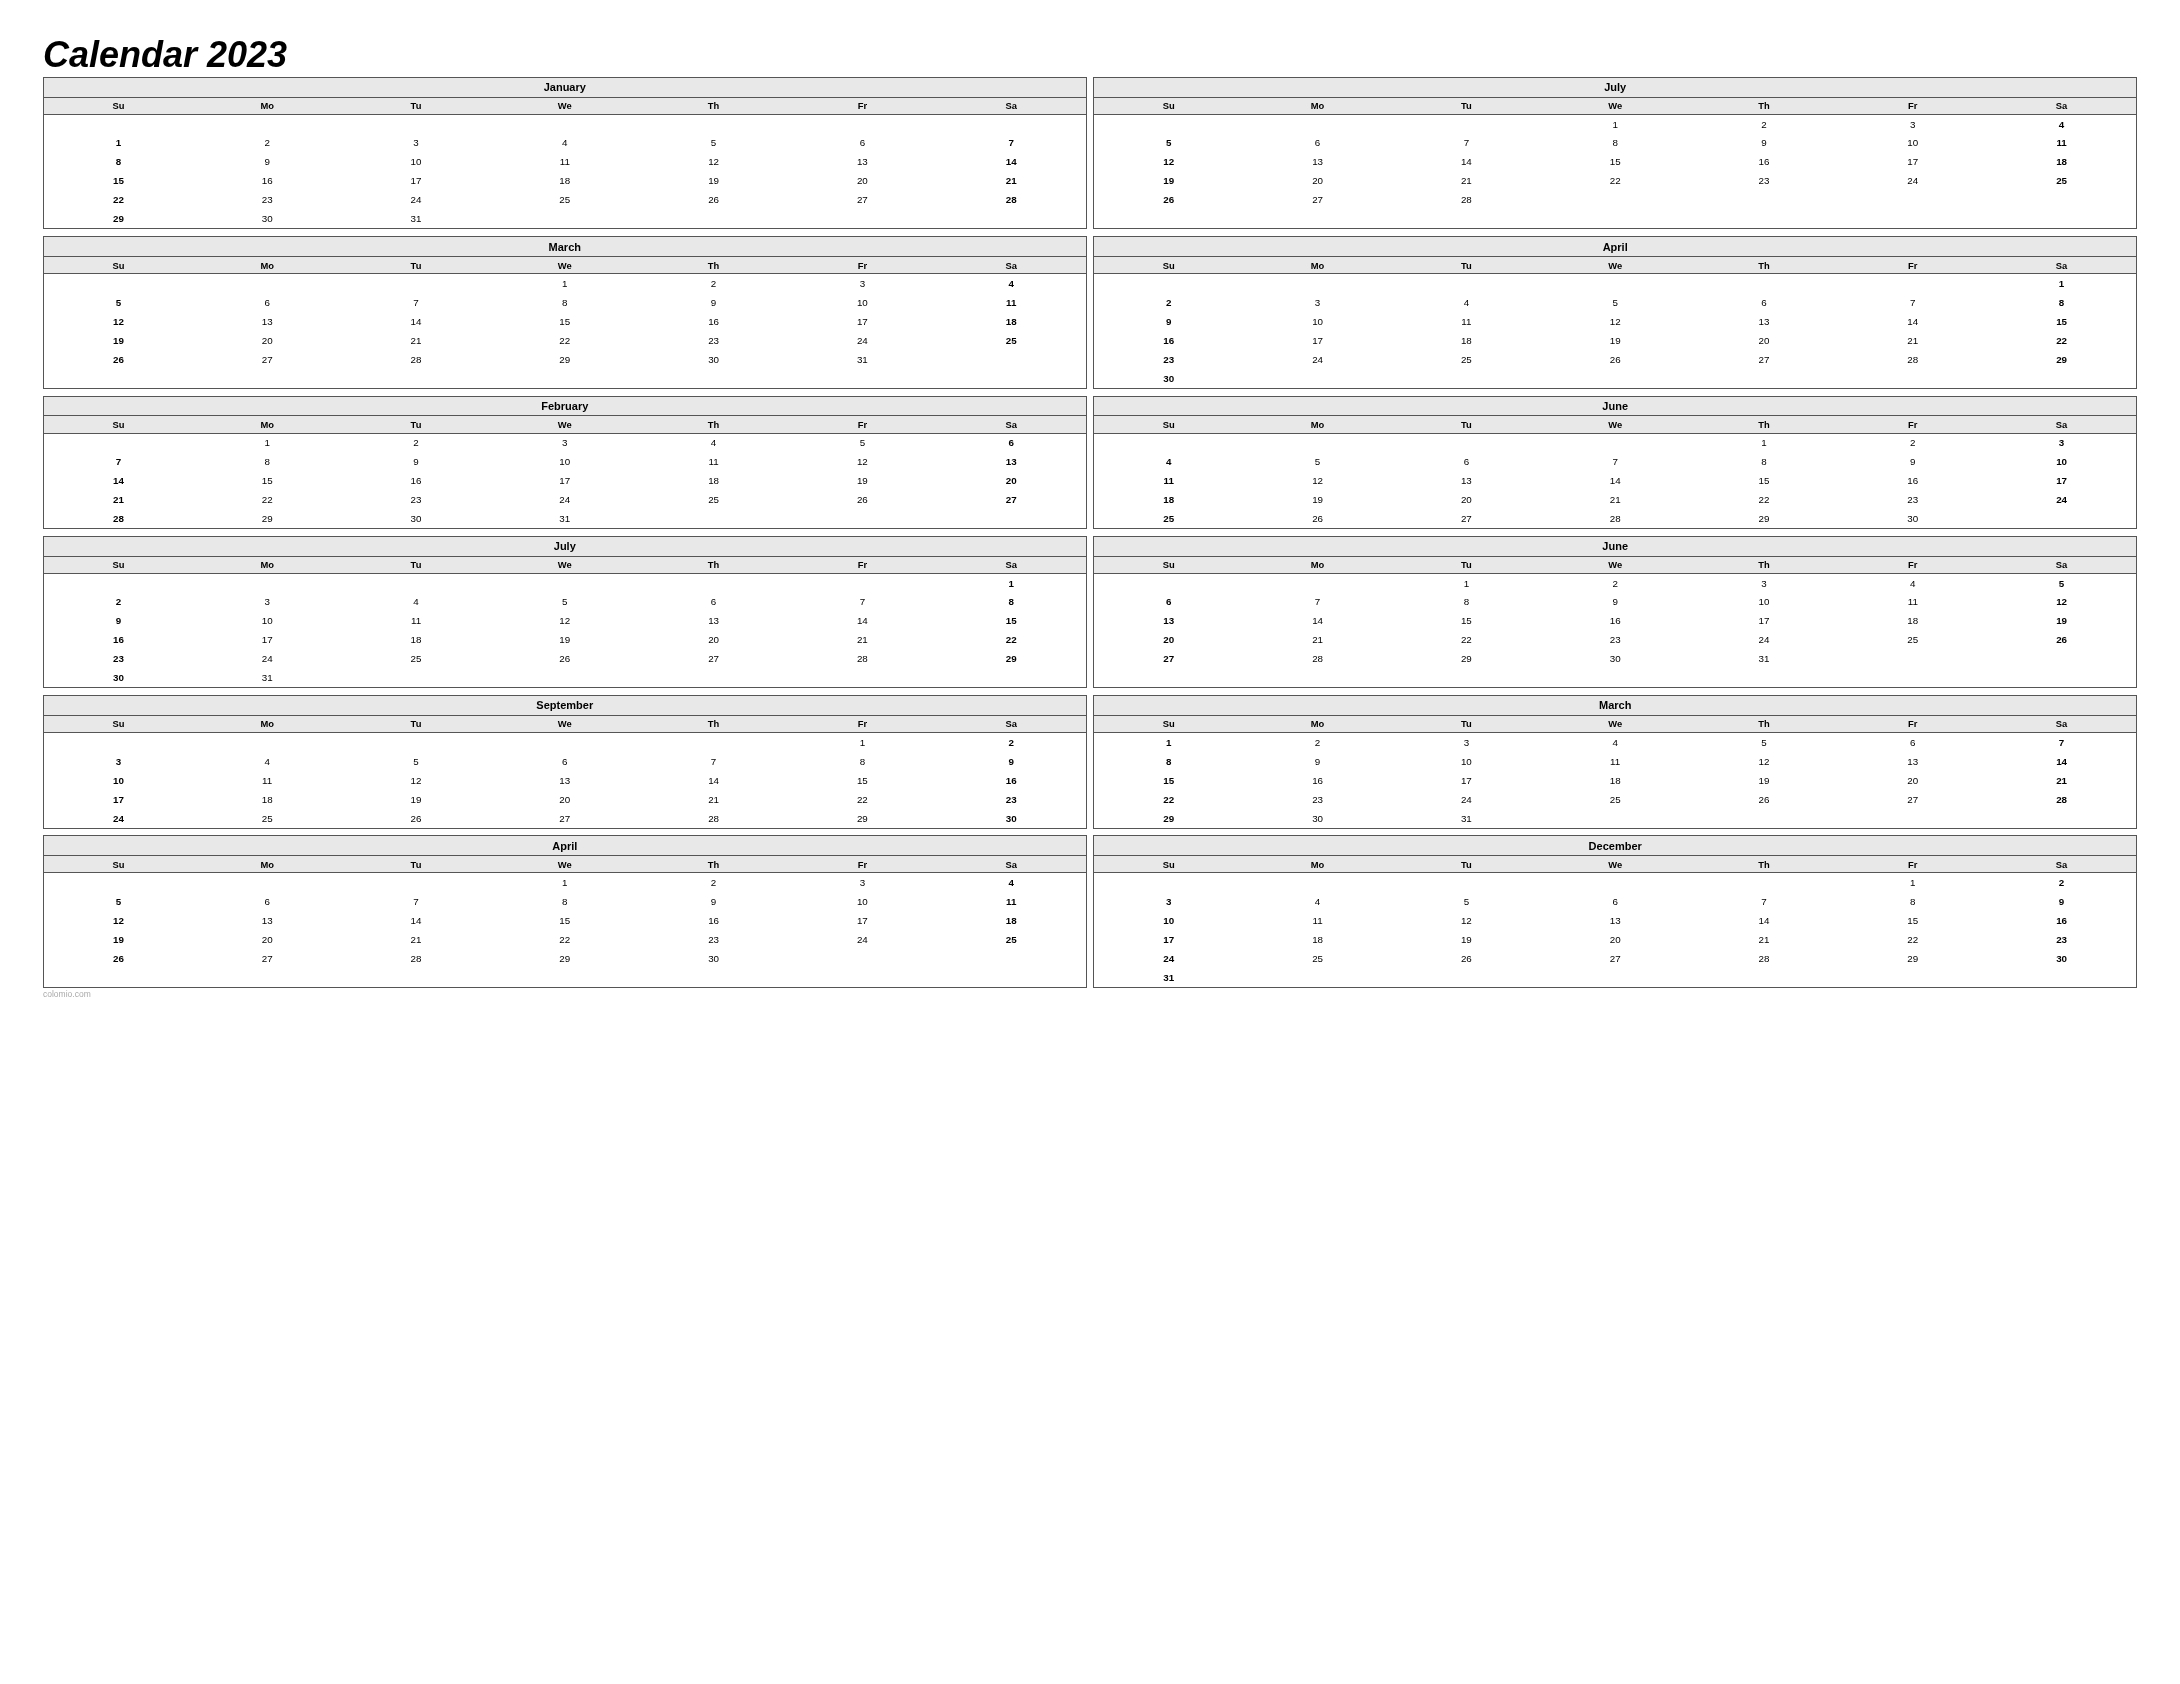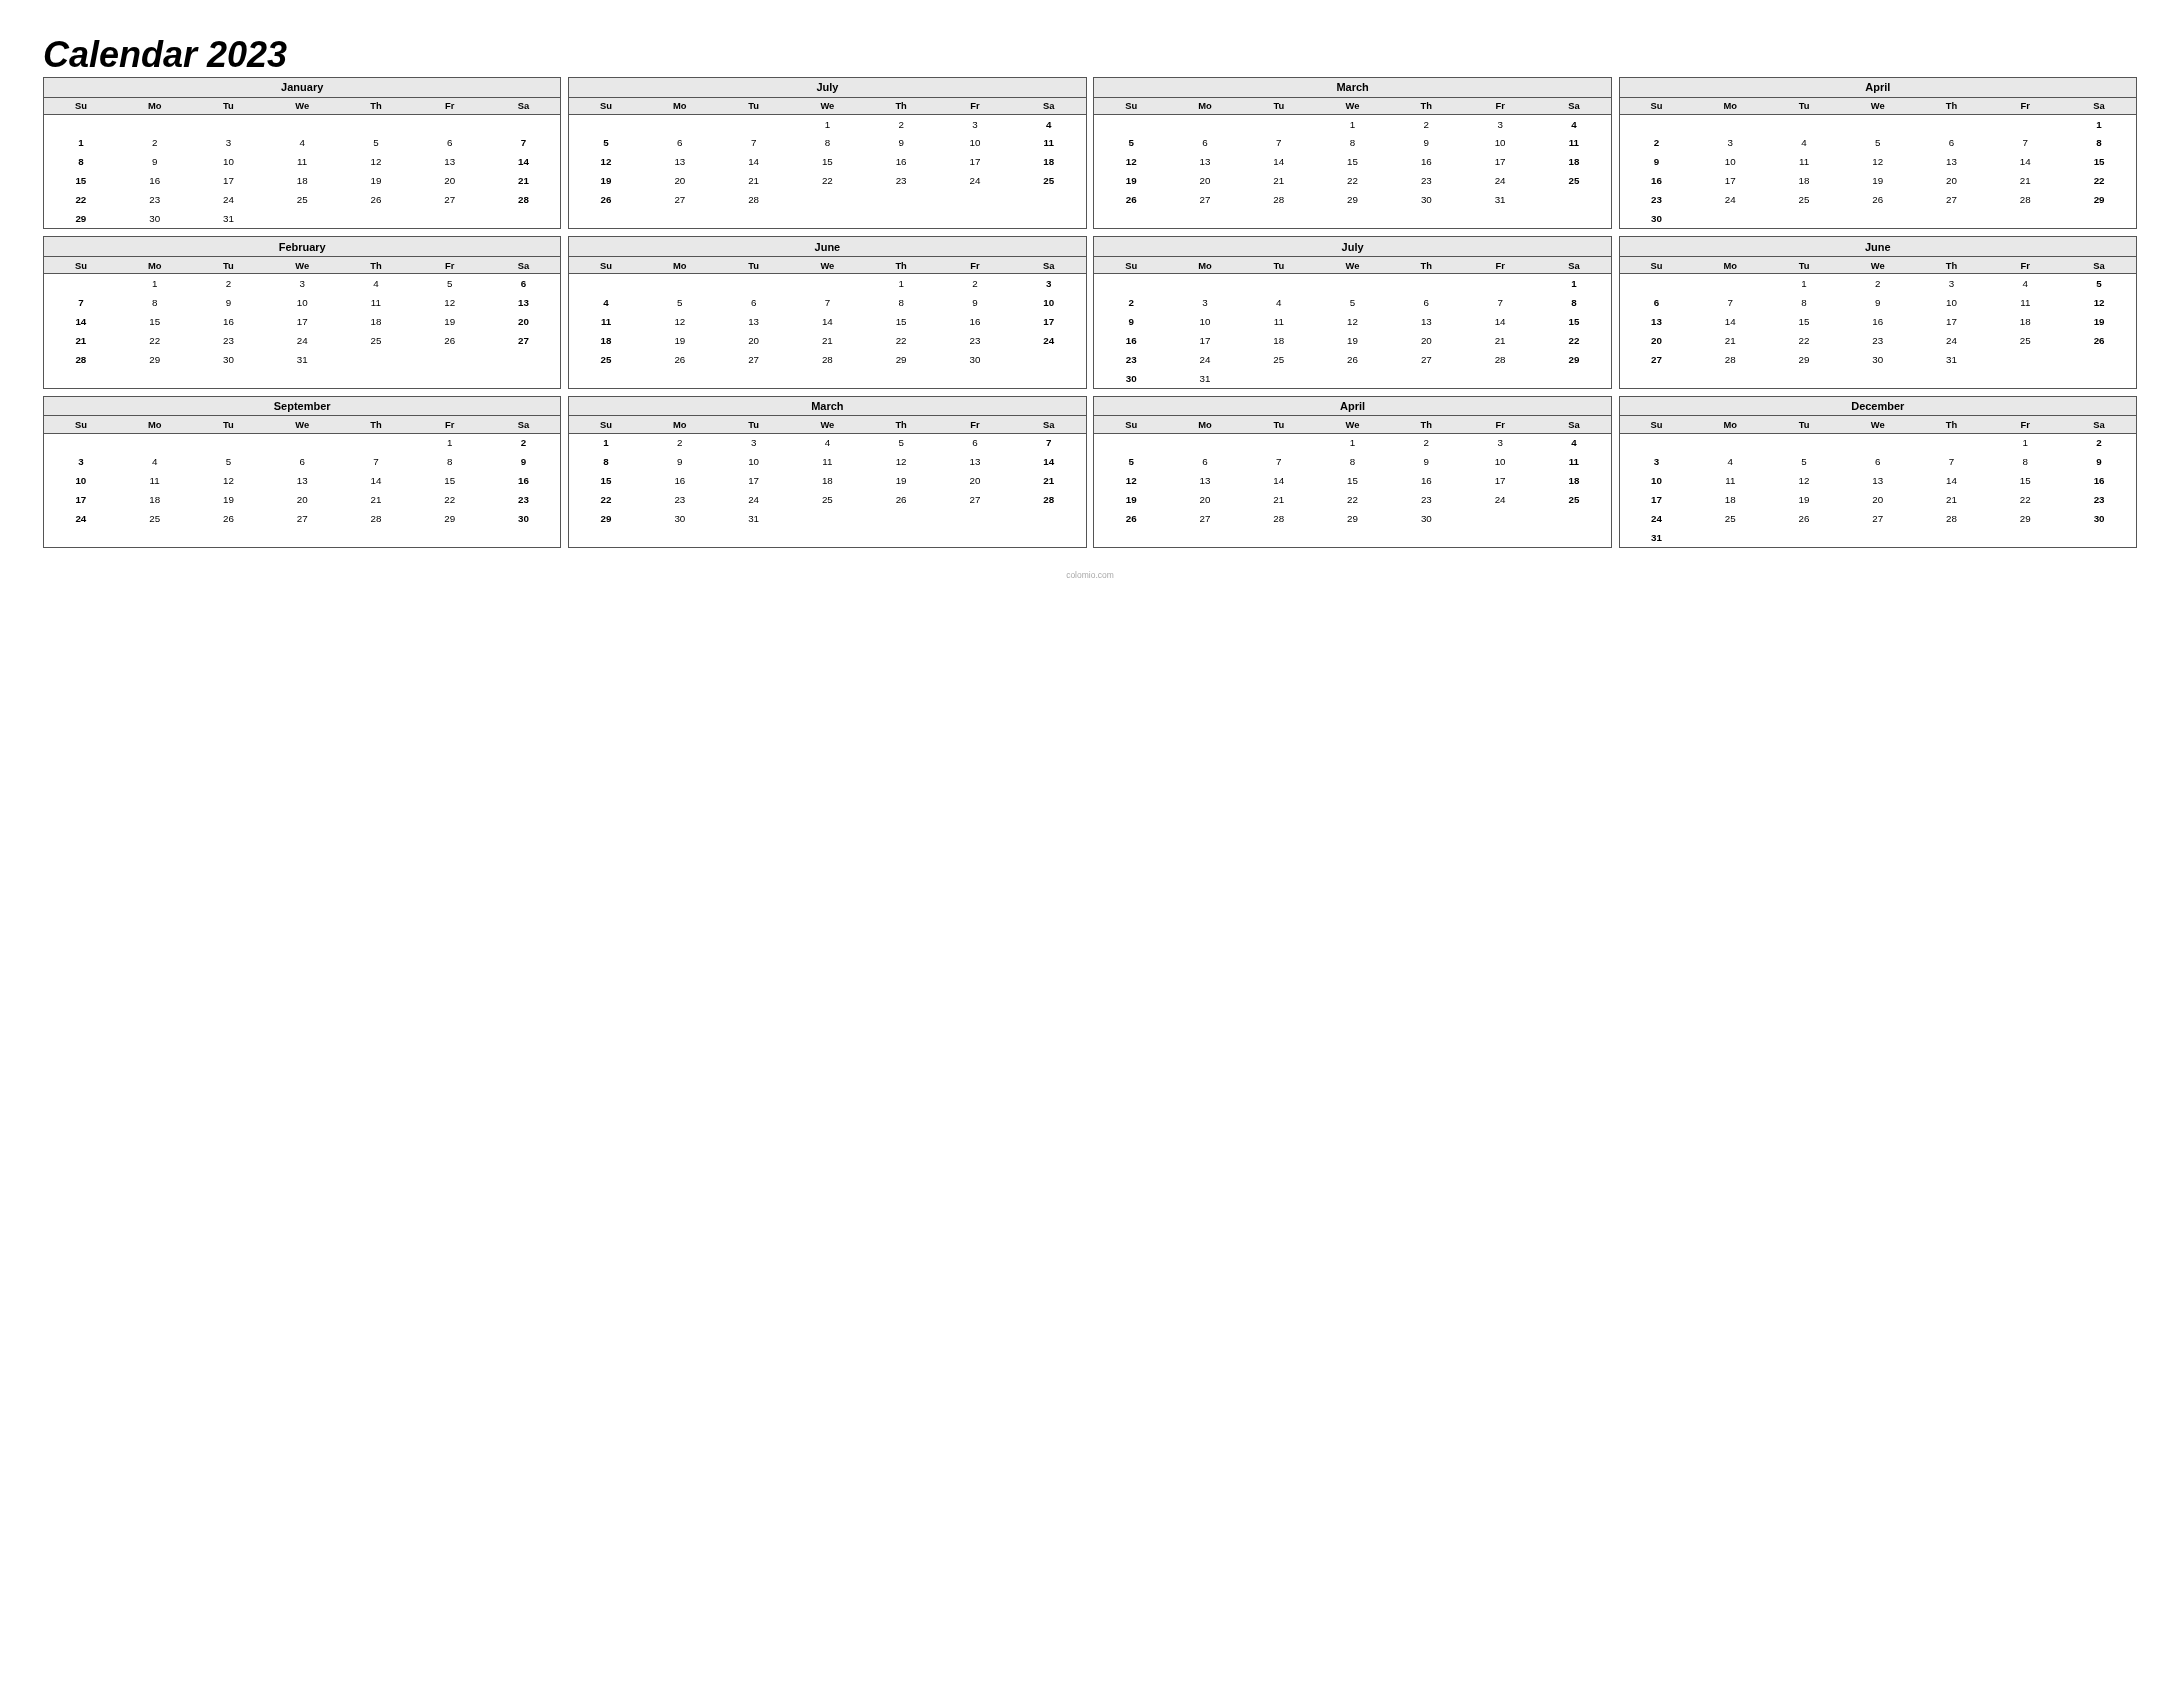--- a/index.html
+++ b/index.html
@@ -9,21 +9,21 @@
       padding: 34px 43px;
     }
     h1 {
       font-size: 36px;
       font-weight: 900;
       margin-bottom: 1px;
       font-style: italic;
     }
     .calendar-grid {
       display: grid;
-      grid-template-columns: repeat(4, 1fr);
+      grid-template-columns: repeat(2, 1fr);
       gap: 6.8px;
     }
     .month-block {
       border: 1.3px solid #555;
     }
     .month-title {
       text-align: center;
       font-size: 11px;
       font-weight: bold;
       padding: 3.4px 1.7px;
@@ -46,24 +46,24 @@
     .month-table td {
       text-align: center;
       padding: 2.6px 1.7px;
       min-width: 19px;
       height: 19px;
     }
     .month-table td.bold {
       font-weight: bold;
     }
     .footer {
-      text-align: center;
+      text-align: left;
       font-size: 8.5px;
       color: #aaa;
-      margin-top: 22px;
+      margin-top: 1px;
     }
   </style>
 </head>
 <body>
 
 <h1>Calendar 2023</h1>
 
 <div class="calendar-grid" id="calendar-grid">
 <div class="month-block">
       <div class="month-title">January</div>

